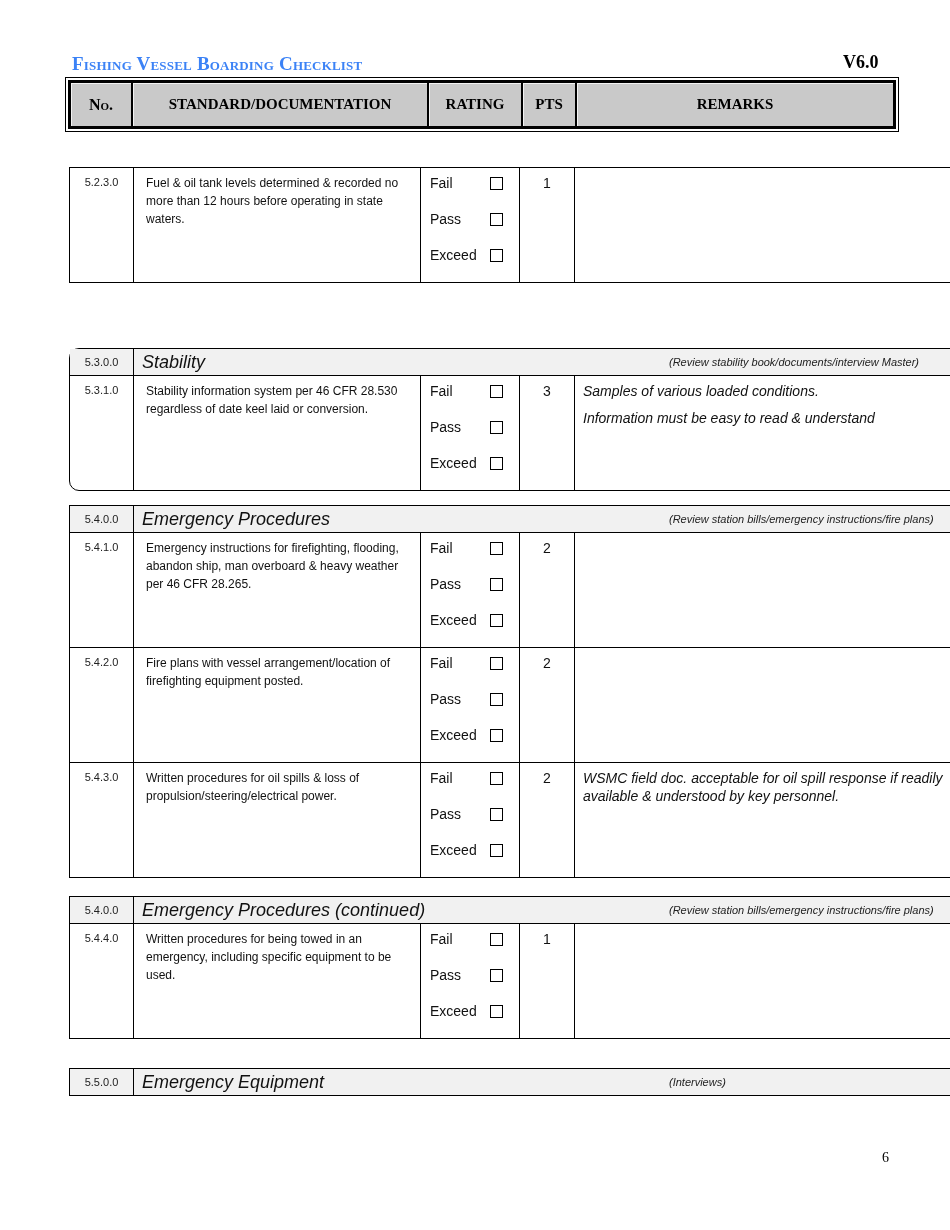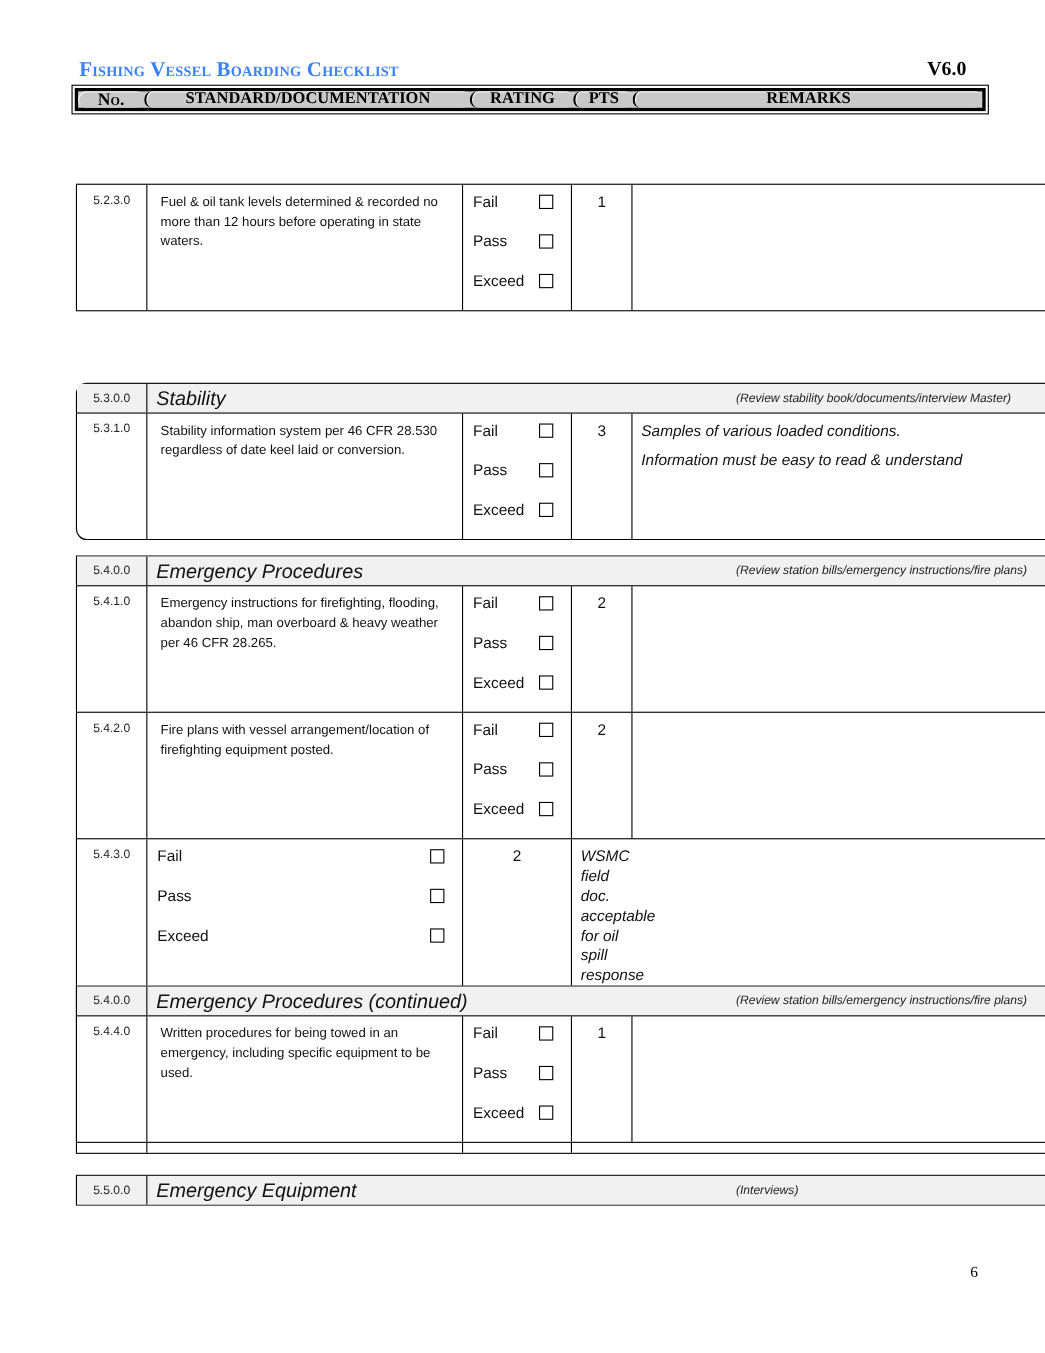--- a/index.html
+++ b/index.html
@@ -43,31 +43,30 @@
     padding: 2px;
     background: #fff;
   }
   .header-table-inner {
     border: 3px solid #000;
     display: grid;
     grid-template-columns: 60px 296px 94px 54px 1fr;
     background: #c9c9c9;
   }
   .hcell {
-    height: 15px;
+    height: 43px;
     display: flex;
     align-items: center;
     justify-content: center;
     font-family: "Liberation Serif", serif;
     font-weight: bold;
     font-size: 15px;
     color: #000;
     background: #c9c9c9;
     box-shadow: inset 1px 1px 0 rgba(255,255,255,0.75);
-    border-radius: 11px;
   }
   .hcell + .hcell { border-left: 2px solid #000; }
   .hcell.smallcaps { font-variant: small-caps; font-size: 16px; }
 
   
   .ctable {
     position: absolute;
     left: 69px;
     width: 924px;
     border: 1px solid #000;
@@ -277,20 +276,21 @@
         <div class="opt">
             <span class="opt-label">Exceed</span>
             <span class="checkbox"></span>
           </div>
       </div>
       <div class="cell pts">2</div>
       <div class="cell remarks"></div>
     </div>
     <div class="row body">
       <div class="cell no">5.4.3.0</div>
+      <div class="cell std">Written procedures for oil spills &amp; loss of propulsion/steering/electrical power.</div>
       <div class="cell rating">
         <div class="opt">
             <span class="opt-label">Fail</span>
             <span class="checkbox"></span>
           </div>
         <div class="opt">
             <span class="opt-label">Pass</span>
             <span class="checkbox"></span>
           </div>
         <div class="opt">

